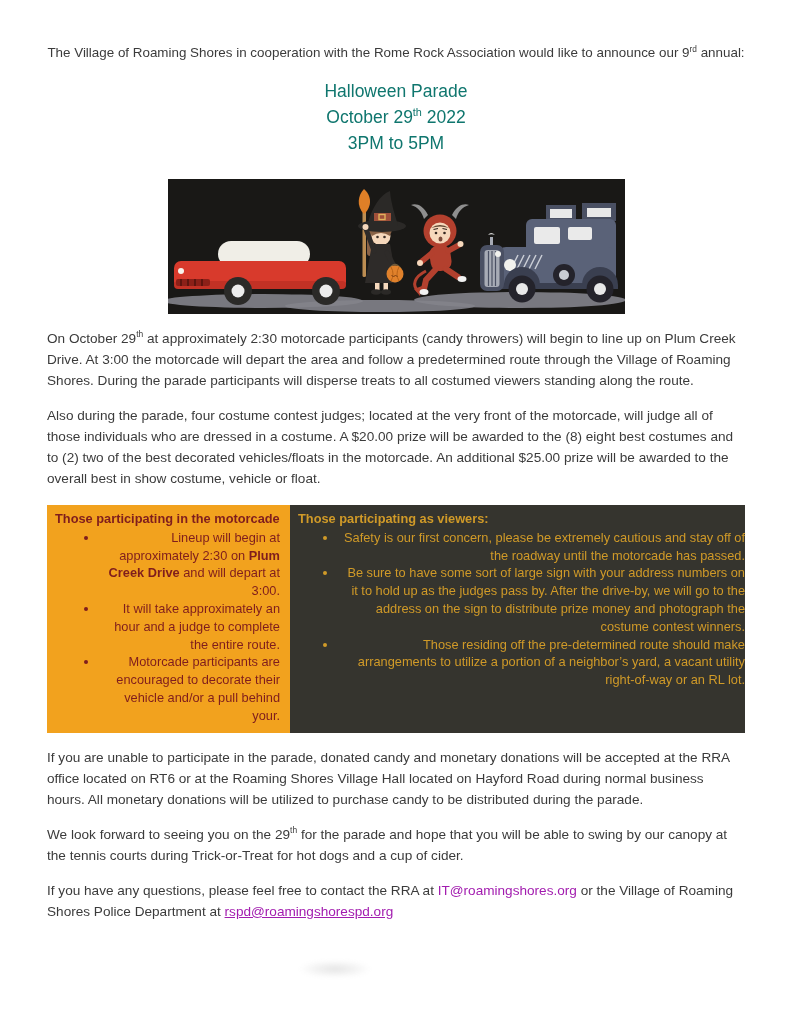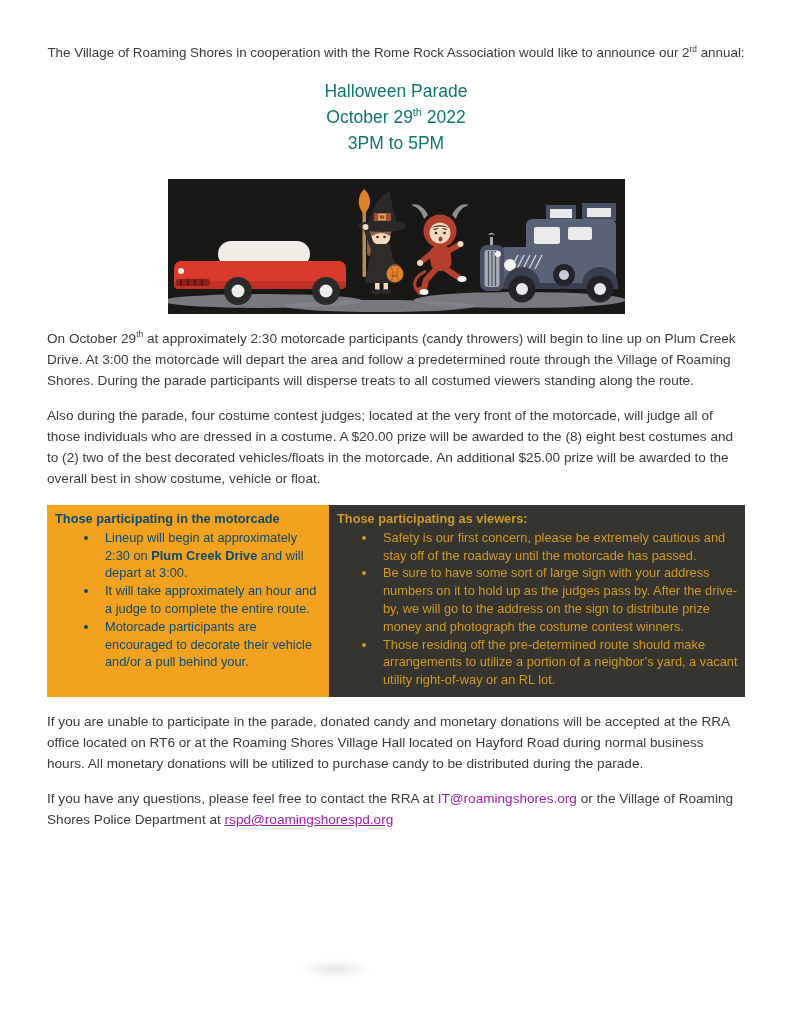--- a/index.html
+++ b/index.html
@@ -12,47 +12,47 @@
   }
   .intro { text-align:center; font-size:13.4px; line-height:21px; }
   .title-block { text-align:center; font-size:17.5px; line-height:26px; margin-top:15px; color:#0f766e; }
   sup { font-size:0.62em; vertical-align:super; line-height:0; }
   .illustration-wrap { margin-top:23px; text-align:center; }
   svg.parade { width:457px; height:135px; display:block; margin:0 auto; }
   p.body-par { font-size:13.6px; line-height:21px; margin:14px 0 0 0; }
   p.first-par { margin-top:28px; }
   .boxes { display:flex; margin-top:16px; align-items:stretch; }
   .box-orange {
-    width:282px; box-sizing:border-box; background:#F2A21E; color:#0c4a6e;
+    width:243px; box-sizing:border-box; background:#F2A21E; color:#7f1d1d;
     font-size:12.8px; line-height:17.8px; padding:5px 10px 8px 8px;
   }
   .box-dark {
     flex:1; box-sizing:border-box; background:#35342E; color:#D09A28;
     font-size:12.8px; line-height:17.8px; padding:5px 0 8px 8px;
   }
   .box-title { font-weight:bold; }
-  .boxes ul { margin:1px 0 0 0; padding-left:44px; }
+  .boxes ul { margin:1px 0 0 0; padding-left:44px;text-align:right; }
   .box-dark ul { padding-left:40px; }
   .boxes li { padding-left:6px; margin:0; }
   .bold { font-weight:bold; }
   a.email-link { color:#a21caf; text-decoration:none; cursor:pointer; }
   a.email-link.underlined { text-decoration:underline; }
   .contact { margin-top:14px; }
   .scan-smudge {
     position:absolute; left:298px; top:960px; width:74px; height:18px;
     background:radial-gradient(ellipse at center, #a8a8a8 0%, rgba(255,255,255,0) 70%);
     opacity:0.30; filter:blur(2px);
   }
 </style>
 </head>
 <body>
 
 <div class="page">
 
-  <div class="intro"><span>The Village of Roaming Shores in cooperation with the Rome Rock Association would like to announce our 2</span><sup>rd</sup><span> annual:</span></div>
+  <div class="intro"><span>The Village of Roaming Shores in cooperation with the Rome Rock Association would like to announce our 9</span><sup>rd</sup><span> annual:</span></div>
 
   <div class="title-block">
     <div>Halloween Parade</div>
     <div><span>October 29</span><sup>th</sup><span> 2022</span></div>
     <div>3PM to 5PM</div>
   </div>
 
   <div class="illustration-wrap">
     <svg class="parade" viewBox="0 0 457 135" aria-hidden="true">
       <rect x="0" y="0" width="457" height="135" fill="#191816"></rect>
@@ -173,18 +173,19 @@
       <ul>
         <li><span>Safety is our first concern, please be extremely cautious and stay off of the roadway until the motorcade has passed.</span></li>
         <li><span>Be sure to have some sort of large sign with your address numbers on it to hold up as the judges pass by. After the drive-by, we will go to the address on the sign to distribute prize money and photograph the costume contest winners.</span></li>
         <li><span>Those residing off the pre-determined route should make arrangements to utilize a portion of a neighbor’s yard, a vacant utility right-of-way or an RL lot.</span></li>
       </ul>
     </div>
   </div>
 
   <p class="body-par">If you are unable to participate in the parade, donated candy and monetary donations will be accepted at the RRA office located on RT6 or at the Roaming Shores Village Hall located on Hayford Road during normal business hours. All monetary donations will be utilized to purchase candy to be distributed during the parade.</p>
 
+  <p class="body-par"><span>We look forward to seeing you on the 29</span><sup>th</sup><span> for the parade and hope that you will be able to swing by our canopy at the tennis courts during Trick-or-Treat for hot dogs and a cup of cider.</span></p>
 
   <p class="body-par contact"><span>If you have any questions, please feel free to contact the RRA at </span><a class="email-link">IT@roamingshores.org</a><span> or the Village of Roaming Shores Police Department at </span><a class="email-link underlined">rspd@roamingshorespd.org</a></p>
 
   <div class="scan-smudge"></div>
 
 </div>
 
 </body></html>

